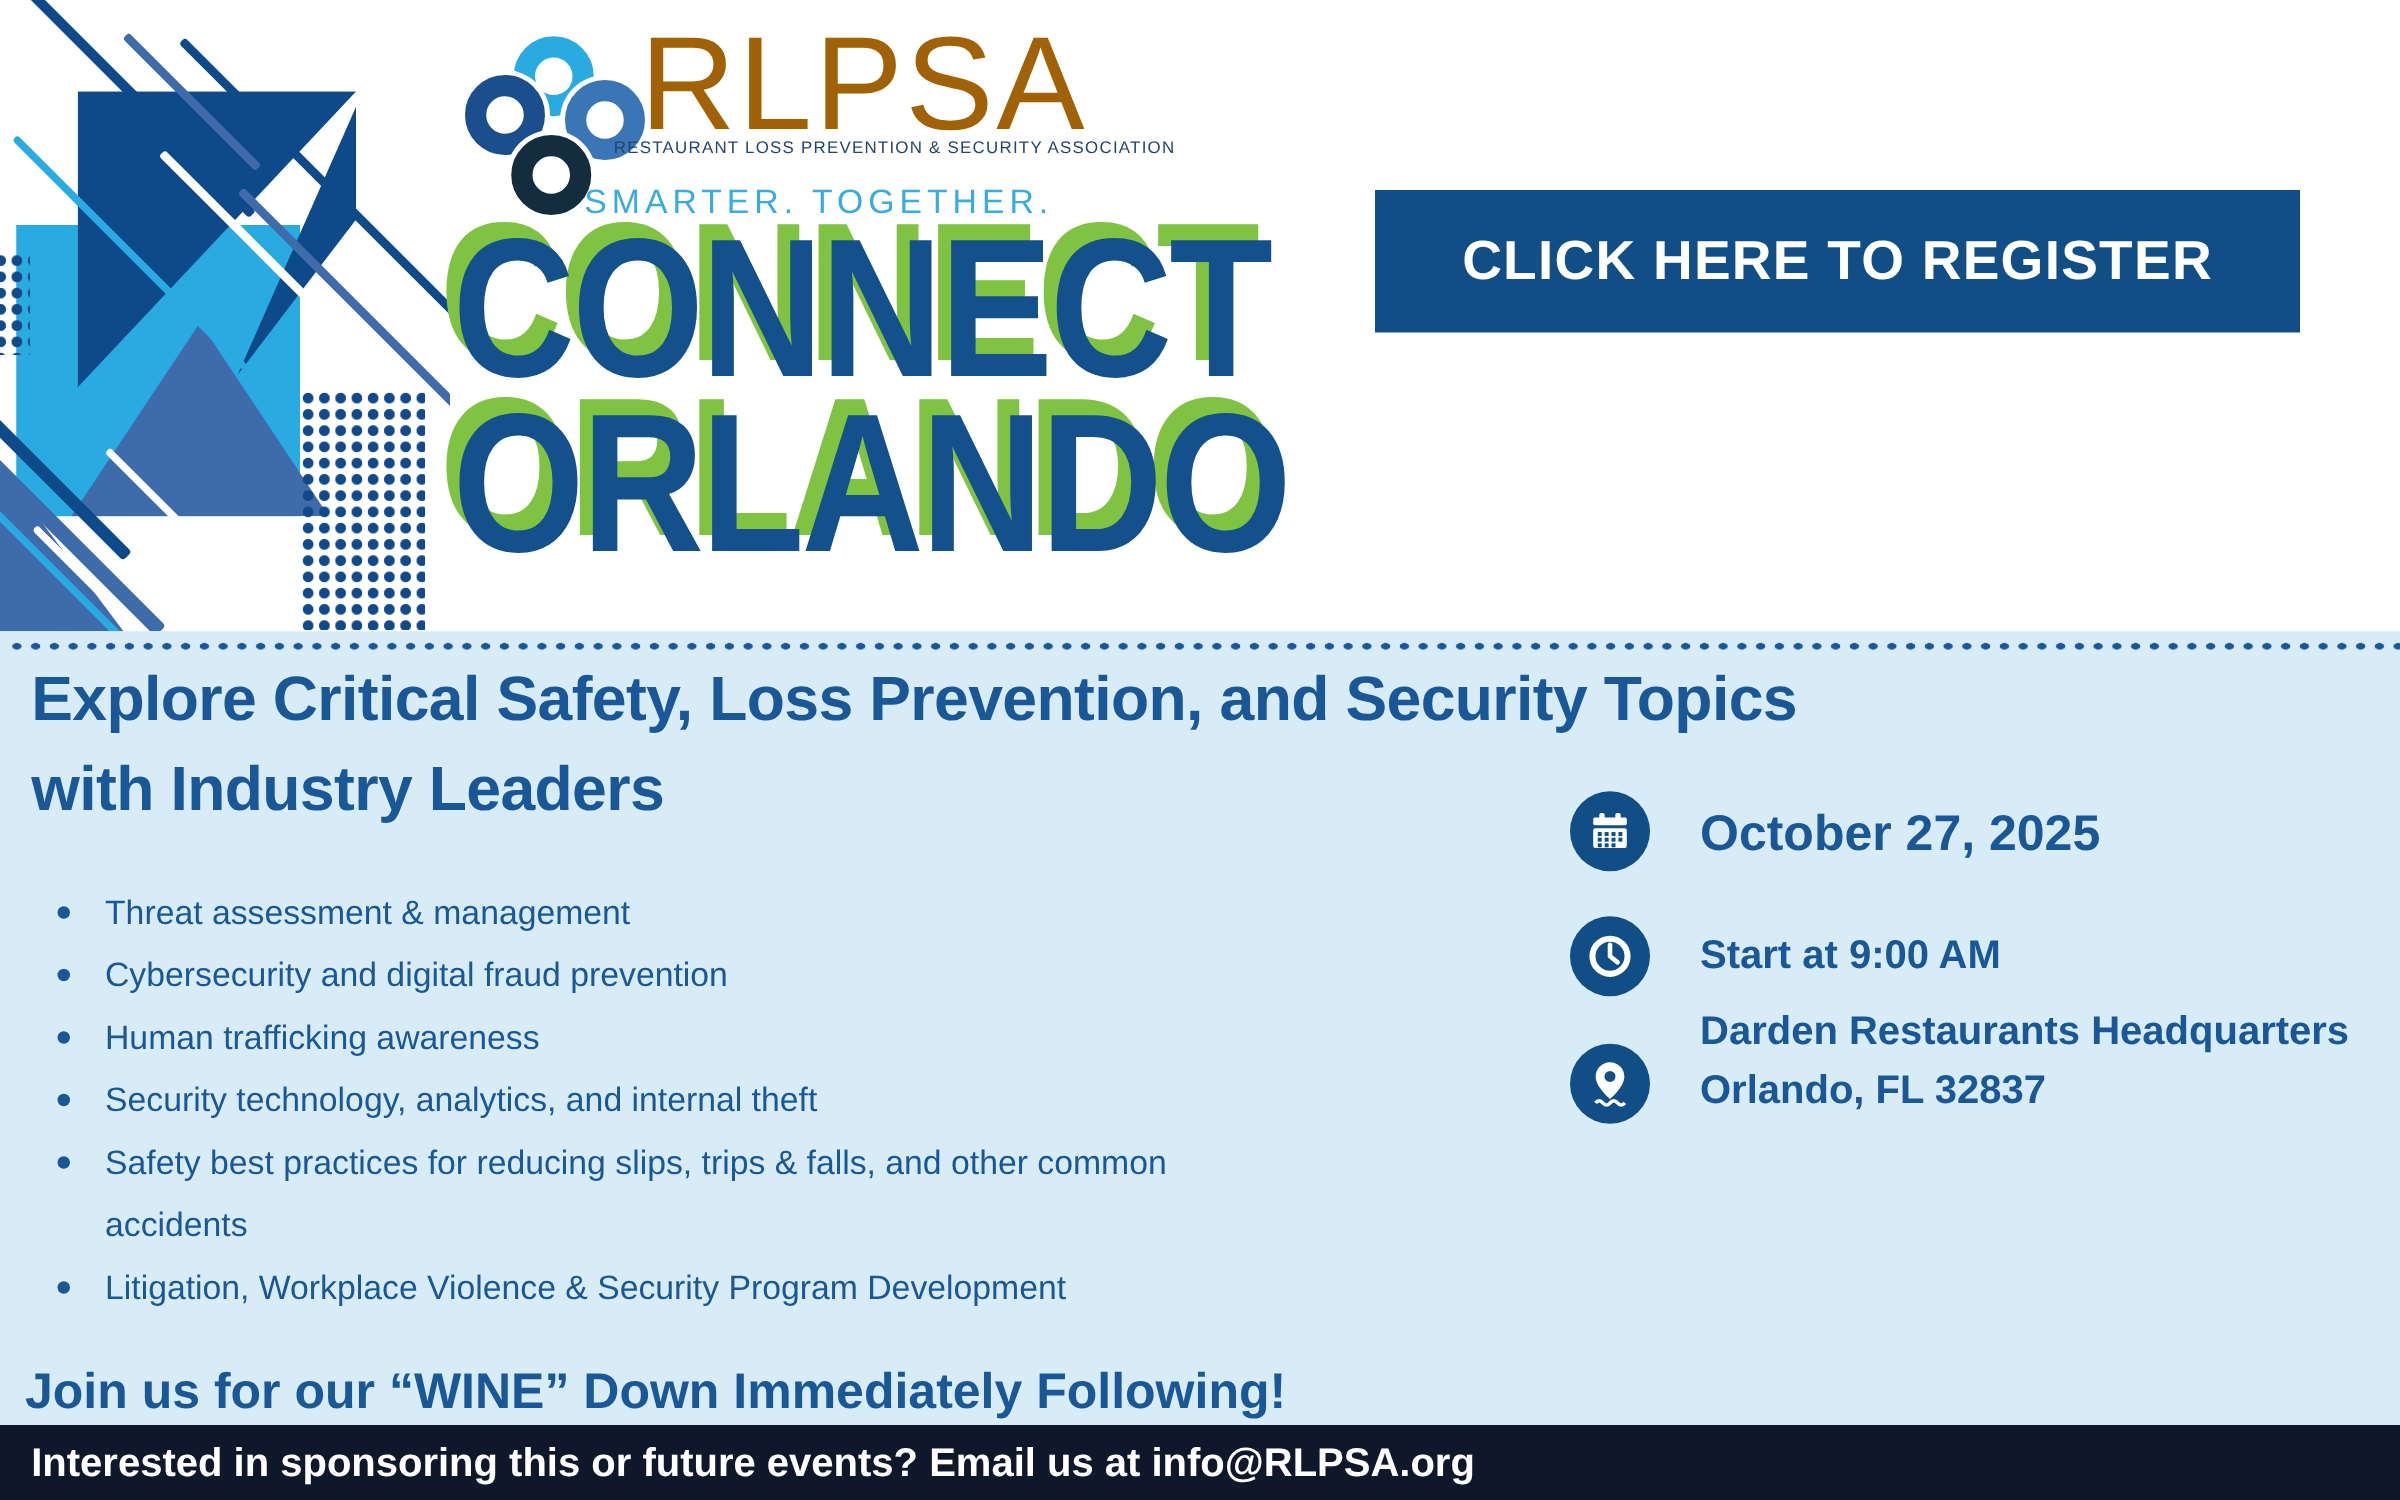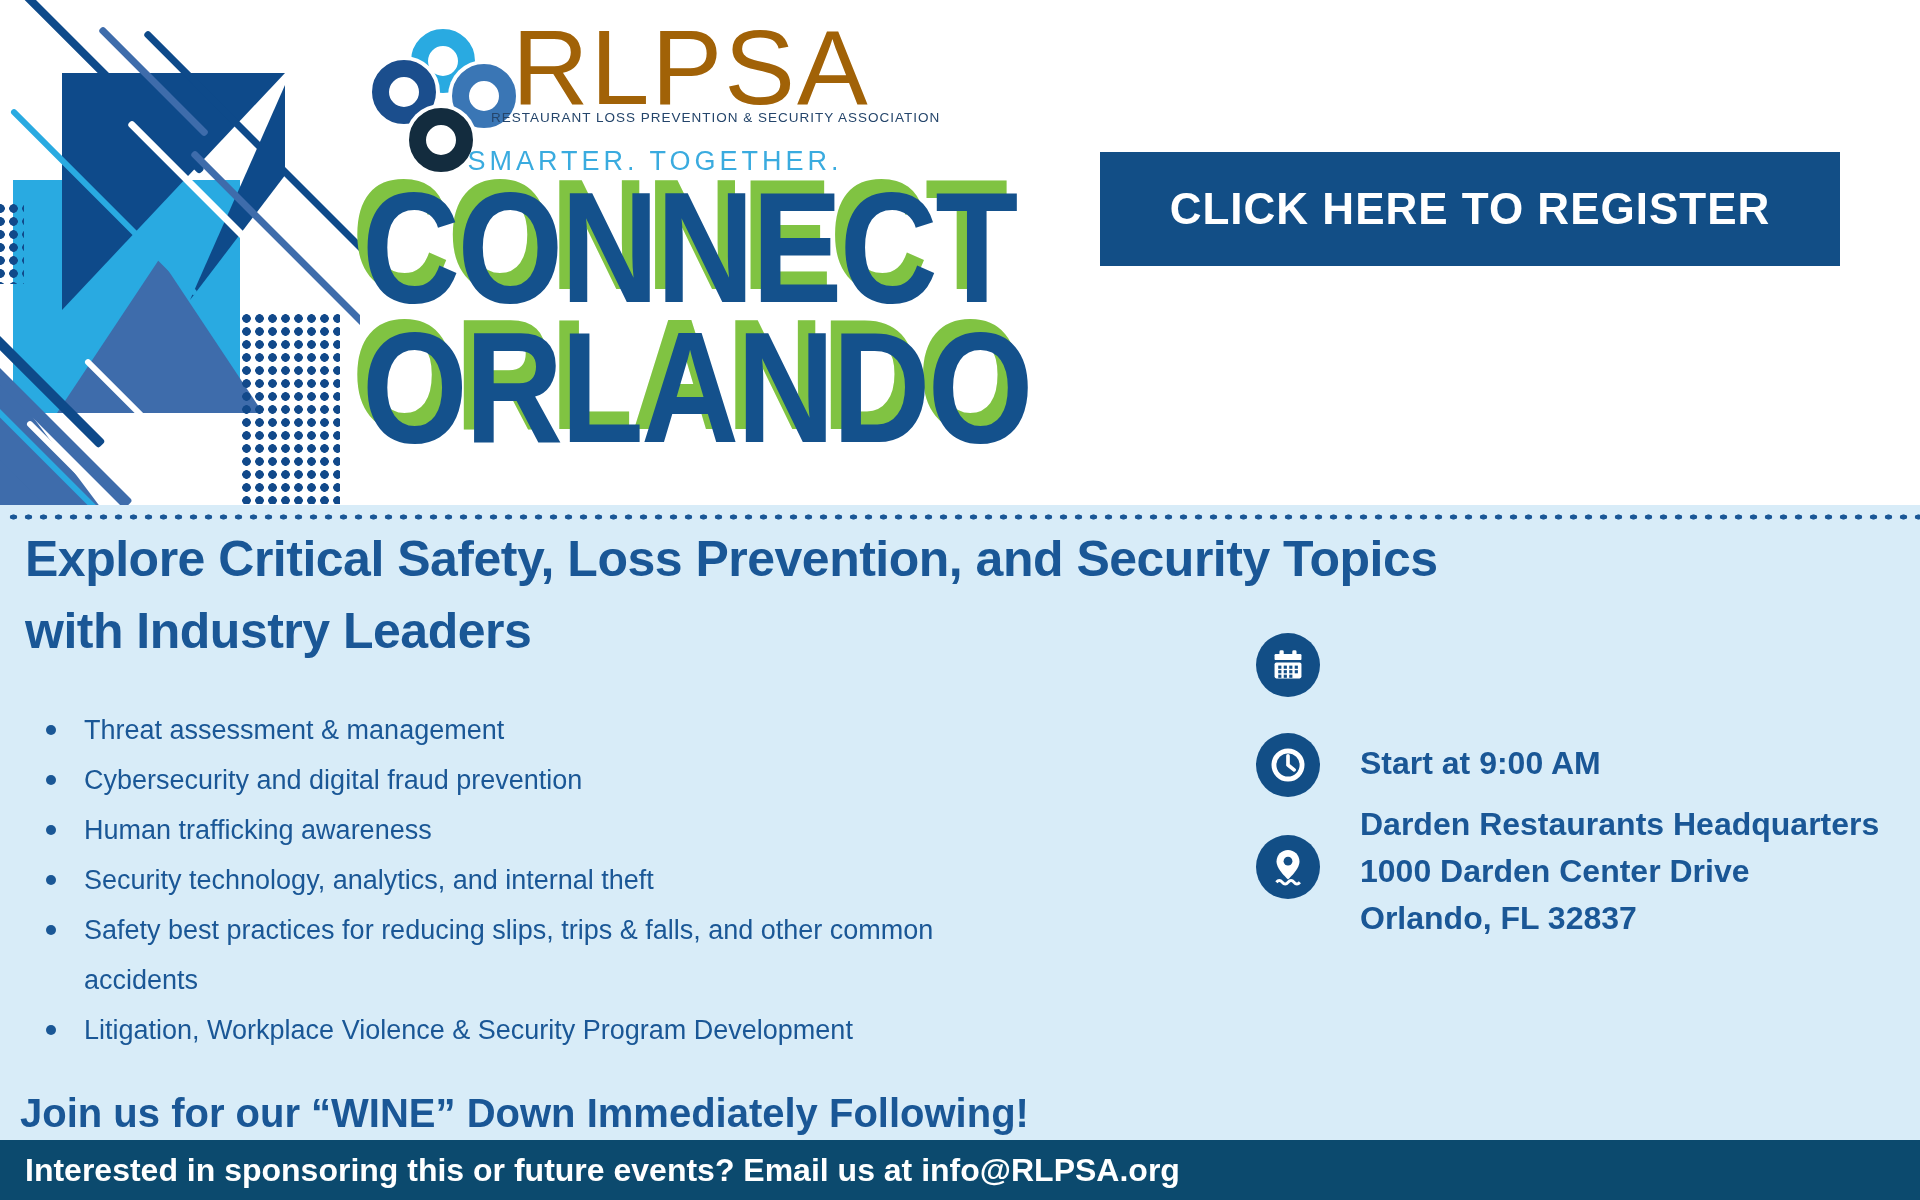--- a/index.html
+++ b/index.html
@@ -60,21 +60,21 @@
   
   .ic{position:absolute;width:64px;height:64px;border-radius:50%;background:#124e86;
     display:flex;align-items:center;justify-content:center;}
   .ic svg{width:44px;height:44px;display:block;}
   .d-text{position:absolute;font-weight:bold;color:#1a5796;white-space:nowrap;}
   .d-date{left:1360px;top:140px;font-size:40px;}
   .d-time{left:1360px;top:240px;font-size:32px;}
   .d-addr{left:1360px;top:296px;font-size:32px;line-height:47px;}
   .ic-cal{left:1256px;top:128px;} .ic-clk{left:1256px;top:228px;} .ic-pin{left:1256px;top:330px;}
   
-  .footer{position:absolute;left:0;top:1140px;width:1920px;height:60px;background:#0c4a6e;
+  .footer{position:absolute;left:0;top:1140px;width:1920px;height:60px;background:#0f172a;
     display:flex;align-items:center;}
   .footer span{color:#ffffff;font-size:32px;font-weight:bold;padding-left:25px;white-space:nowrap;}
 </style>
 </head>
 <body>
 
 <div class="canvas">
 
   <div class="collage">
     <div class="shape sq-cyan"></div>
@@ -144,39 +144,39 @@
           <rect x="10" y="22.2" width="2.6" height="2.6"></rect>
             <rect x="14.5" y="22.2" width="2.6" height="2.6"></rect>
             <rect x="19" y="22.2" width="2.6" height="2.6"></rect>
             <rect x="23.5" y="22.2" width="2.6" height="2.6"></rect>
           <rect x="10" y="25.9" width="2.6" height="2.6"></rect>
             <rect x="14.5" y="25.9" width="2.6" height="2.6"></rect>
             <rect x="19" y="25.9" width="2.6" height="2.6"></rect>
         </g>
       </svg>
     </div>
+    <div class="d-text d-date">October 27, 2025</div>
 
     <div class="ic ic-clk">
       <svg viewBox="0 0 36 36">
         <circle cx="18" cy="18" r="11.5" fill="none" stroke="#fff" stroke-width="4"></circle>
         <path d="M18 18 L18 10.5 M18 18 L23 22" stroke="#fff" stroke-width="3" stroke-linecap="round" fill="none"></path>
       </svg>
     </div>
     <div class="d-text d-time">Start at 9:00 AM</div>
 
     <div class="ic ic-pin">
       <svg viewBox="0 0 36 36">
         <path d="M18 4 c-5.2 0 -9.4 4.2 -9.4 9.4 c0 6.6 9.4 14.6 9.4 14.6 s9.4 -8 9.4 -14.6 C27.4 8.2 23.2 4 18 4 z" fill="#fff"></path>
         <circle cx="18" cy="13.2" r="3.6" fill="#124e86"></circle>
         <path d="M8.5 30.5 q2.4 -2.8 4.8 0 t4.8 0 t4.8 0 t4.8 0" stroke="#fff" stroke-width="2.4" fill="none"></path>
       </svg>
     </div>
     <div class="d-text d-addr">
       <div>Darden Restaurants Headquarters</div>
-      <div>1000 Darden Center Drive</div>
       <div>Orlando, FL 32837</div>
     </div>
   </div>
 
   <div class="footer">
     <span>Interested in sponsoring this or future events? Email us at info@RLPSA.org</span>
   </div>
 
 </div>
 

